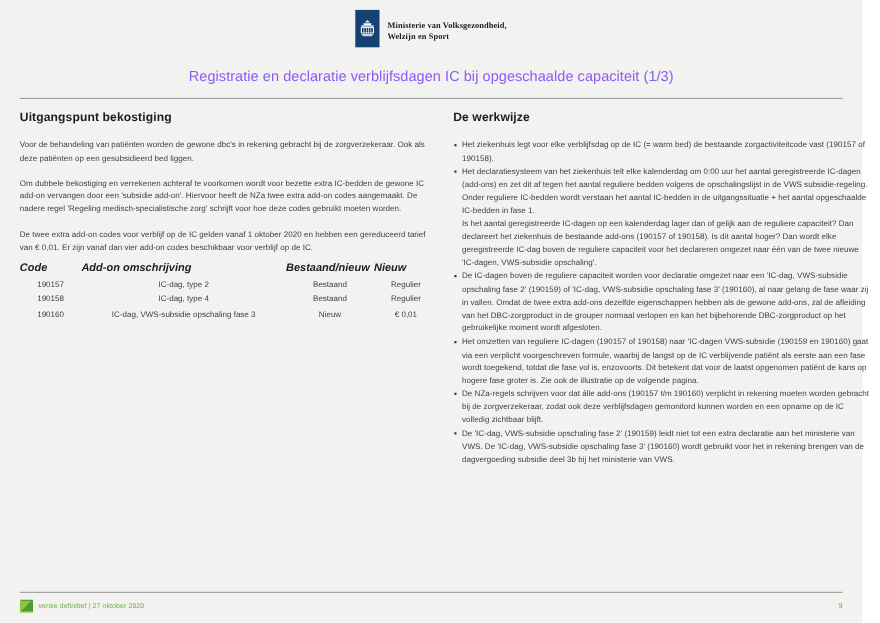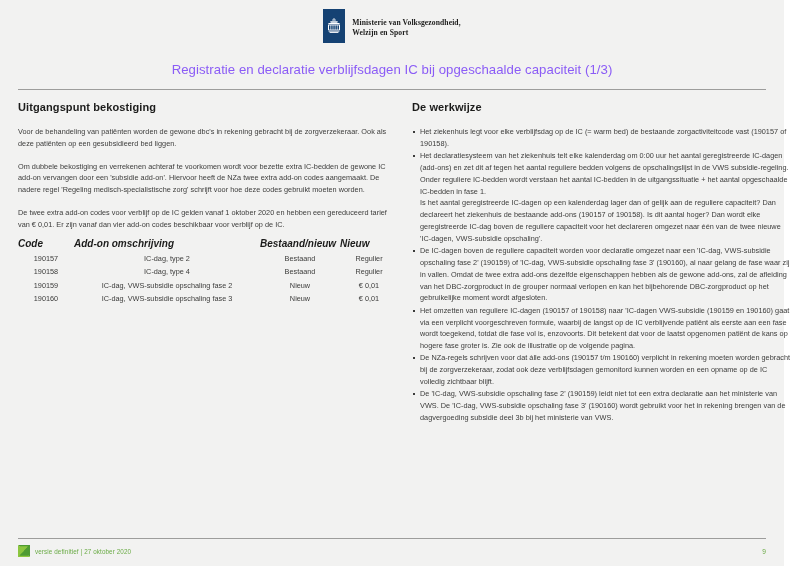--- a/index.html
+++ b/index.html
@@ -257,26 +257,20 @@
             <td class="c-state">Bestaand</td>
             <td class="c-rate">Regulier</td>
           </tr>
           <tr>
             <td class="c-code">190158</td>
             <td class="c-desc">IC-dag, type 4</td>
             <td class="c-state">Bestaand</td>
             <td class="c-rate">Regulier</td>
           </tr>
           <tr>
-            <td class="c-code">190159</td>
-            <td class="c-desc">IC-dag, VWS-subsidie opschaling fase 2</td>
-            <td class="c-state">Nieuw</td>
-            <td class="c-rate">€ 0,01</td>
-          </tr>
-          <tr>
             <td class="c-code">190160</td>
             <td class="c-desc">IC-dag, VWS-subsidie opschaling fase 3</td>
             <td class="c-state">Nieuw</td>
             <td class="c-rate">€ 0,01</td>
           </tr>
         </tbody>
       </table>
     </div>
 
     <div class="col">

